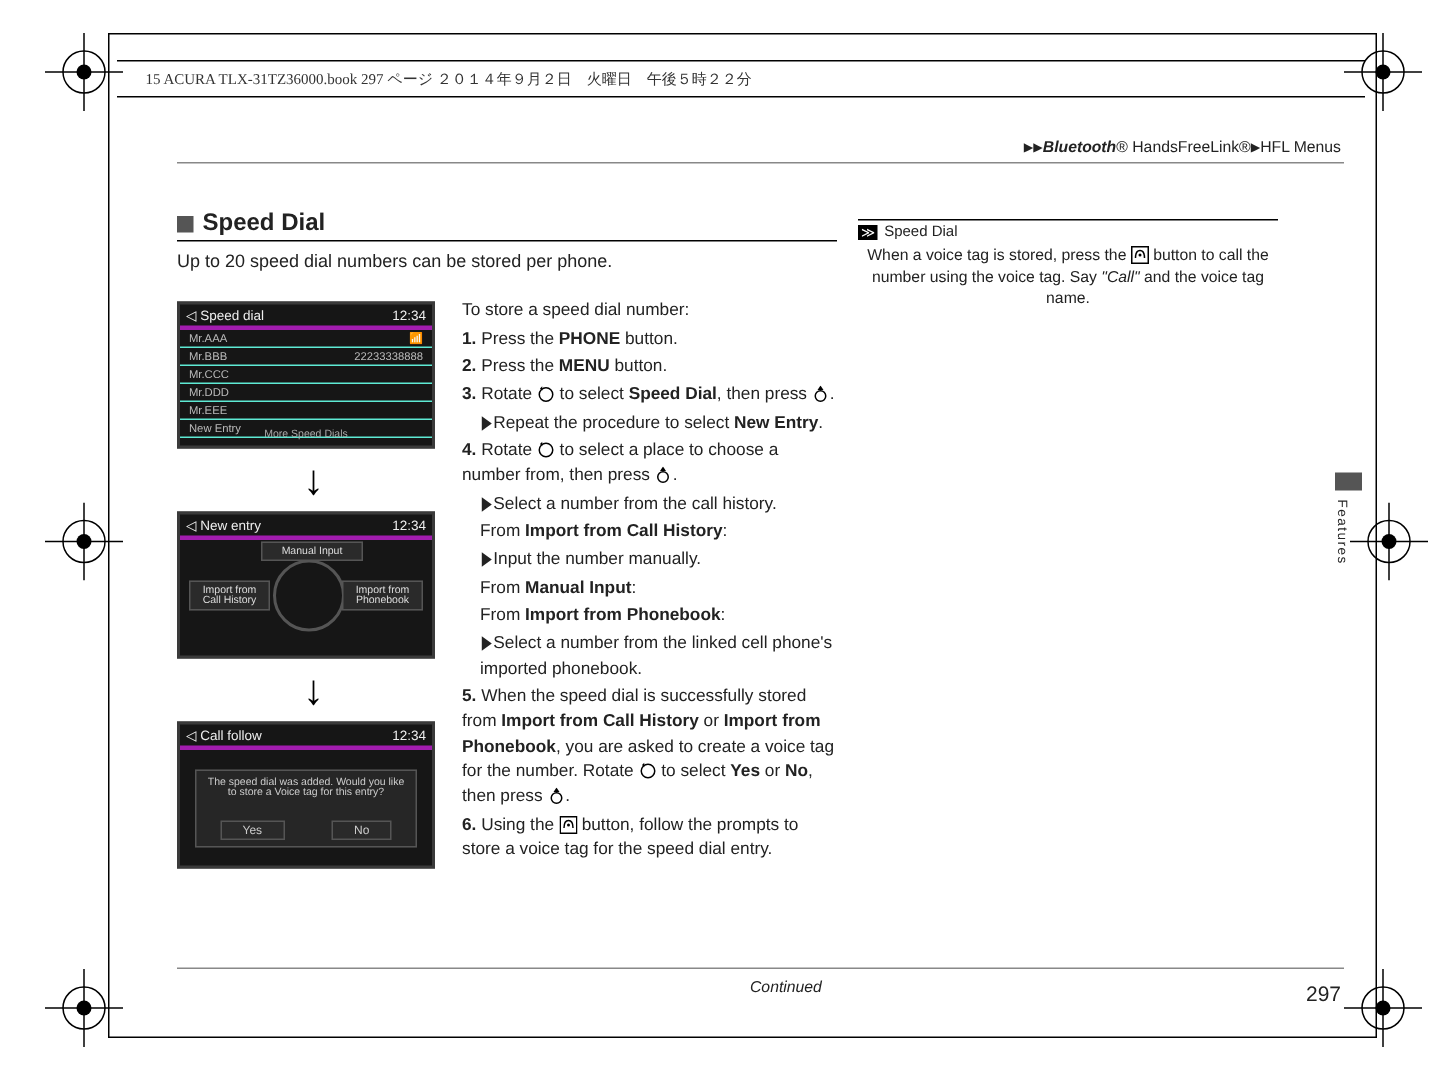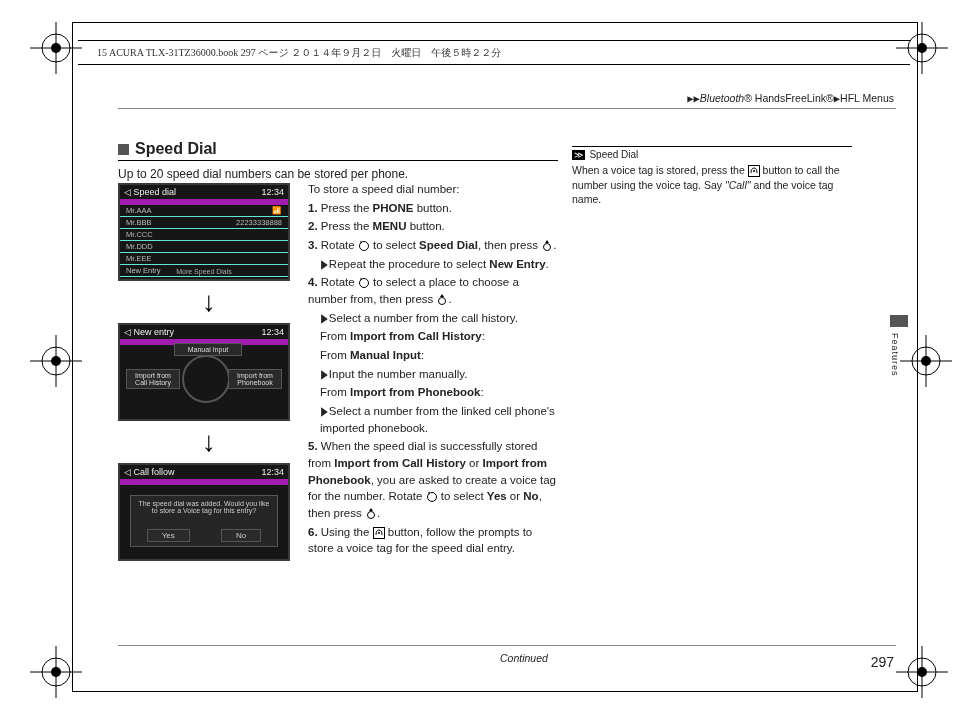--- a/index.html
+++ b/index.html
@@ -46,21 +46,21 @@
     width:832px;
     border-top:1px solid #000;
   }
 
   .breadcrumb {
     position:absolute;
     right:60px; top:92px;
     font-size:10.5px;
     text-align:right;
   }
-  .breadcrumb b { font-weight:normal; font-style:italic;}
+  .breadcrumb b { font-weight:bold; font-style:italic;}
   .bc-arrow { font-family:monospace; font-weight:bold; }
 
   .sep-line {
     position:absolute;
     left:118px; top:108px; right:58px;
     border-top:1px solid #888;
   }
 
   .col-left {
     position:absolute;
@@ -68,37 +68,37 @@
     width:440px;
   }
   .section-title {
     font-size:16px; font-weight:bold;
     border-bottom:1px solid #000;
     padding-bottom:2px;
     margin-bottom:6px;
     display:flex; align-items:center; gap:6px;
   }
   .section-title .sq { width:11px; height:11px; background:#555; display:inline-block; }
-  .intro { font-size:12px; margin-bottom:0; }
+  .intro { font-size:12px; margin-bottom:18px; }
 
   .screens-col {
     float:left;
     width:182px;
   }
   .screen {
     width:172px; height:98px;
     background:#161616;
     border:2px solid #3a3a3a;
     box-sizing:border-box;
     color:#eee;
     font-size:8px;
     position:relative;
     margin:2px 0;
   }
-  .screen .topbar { display:flex; justify-content:space-between; padding:2px 4px; border-bottom:6px solid #a21caf; font-size:9px;}
+  .screen .topbar { display:flex; justify-content:space-between; padding:2px 4px; border-bottom:3px solid #a21caf; font-size:9px;}
   .screen .row { padding:1px 6px; border-bottom:1px solid #5eead4; color:#bbb; display:flex; justify-content:space-between; font-size:7.5px;}
   .screen .centerlabel { position:absolute; left:0; right:0; bottom:4px; text-align:center; font-size:7px; color:#aaa;}
 
   .screen2 .dial {
     position:absolute; left:62px; top:30px; width:44px; height:44px;
     border:2px solid #555; border-radius:50%;
   }
   .screen2 .btn {
     position:absolute; background:#2a2a2a; border:1px solid #555;
     font-size:7px; padding:2px 3px; color:#ddd; text-align:center;
@@ -129,21 +129,21 @@
     left:572px; top:146px;
     width:280px;
     font-size:10.5px;
   }
   .side-note .hdr {
     font-size:10px; border-top:1px solid #000;
     padding-top:2px; margin-bottom:3px;
     display:flex; align-items:center; gap:4px;
   }
   .side-note .hdr .chev { font-size:9px; background:#000; color:#fff; padding:0 2px;}
-  .side-note .body { line-height:1.4; }
+  .side-note .body { line-height:1.4;text-align:center; }
 
   .tab-right {
     position:absolute;
     right:42px; top:315px;
     width:22px; height:54px;
   }
   .tab-right .bar { width:18px; height:12px; background:#555; margin-bottom:6px;}
   .tab-right .vtext { writing-mode:vertical-rl; font-size:9px; letter-spacing:1px; }
 
   .footer-cont {
@@ -302,22 +302,22 @@
     <p style="padding-left:12px"><span class="tri">▶</span><span>Repeat the procedure to select </span><b>New Entry</b><span>.</span></p>
     <p><b>4.</b> <span>Rotate </span><svg class="knob-icon" viewBox="0 0 12 12">
           <circle cx="6" cy="6" r="4.5" fill="none" stroke="#000"></circle>
           <path d="M2 2 L3.5 0.5 L3.5 3.5 Z" fill="#000"></path>
         </svg><span> to select a place to choose a number from, then press </span><svg class="push-icon" viewBox="0 0 12 12">
           <circle cx="6" cy="7" r="3.5" fill="none" stroke="#000"></circle>
           <path d="M6 0 L4 3 L8 3 Z" fill="#000"></path>
         </svg><span>.</span></p>
     <p style="padding-left:12px"><span class="tri">▶</span><span>Select a number from the call history.</span></p>
     <p style="padding-left:12px"><span>From </span><b>Import from Call History</b><span>:</span></p>
+    <p style="padding-left:12px"><span class="tri">▶</span><span>Input the number manually.</span></p>
     <p style="padding-left:12px"><span>From </span><b>Manual Input</b><span>:</span></p>
-    <p style="padding-left:12px"><span class="tri">▶</span><span>Input the number manually.</span></p>
     <p style="padding-left:12px"><span>From </span><b>Import from Phonebook</b><span>:</span></p>
     <p style="padding-left:12px"><span class="tri">▶</span><span>Select a number from the linked cell phone's imported phonebook.</span></p>
     <p><b>5.</b> <span>When the speed dial is successfully stored from </span><b>Import from Call History</b><span> or </span><b>Import from Phonebook</b><span>, you are asked to create a voice tag for the number. Rotate </span><svg class="knob-icon" viewBox="0 0 12 12">
           <circle cx="6" cy="6" r="4.5" fill="none" stroke="#000"></circle>
           <path d="M2 2 L3.5 0.5 L3.5 3.5 Z" fill="#000"></path>
         </svg><span> to select </span><b>Yes</b><span> or </span><b>No</b><span>, then press </span><svg class="push-icon" viewBox="0 0 12 12">
           <circle cx="6" cy="7" r="3.5" fill="none" stroke="#000"></circle>
           <path d="M6 0 L4 3 L8 3 Z" fill="#000"></path>
         </svg><span>.</span></p>
     <p><b>6.</b> <span>Using the </span><svg class="talk-icon" viewBox="0 0 12 12">

